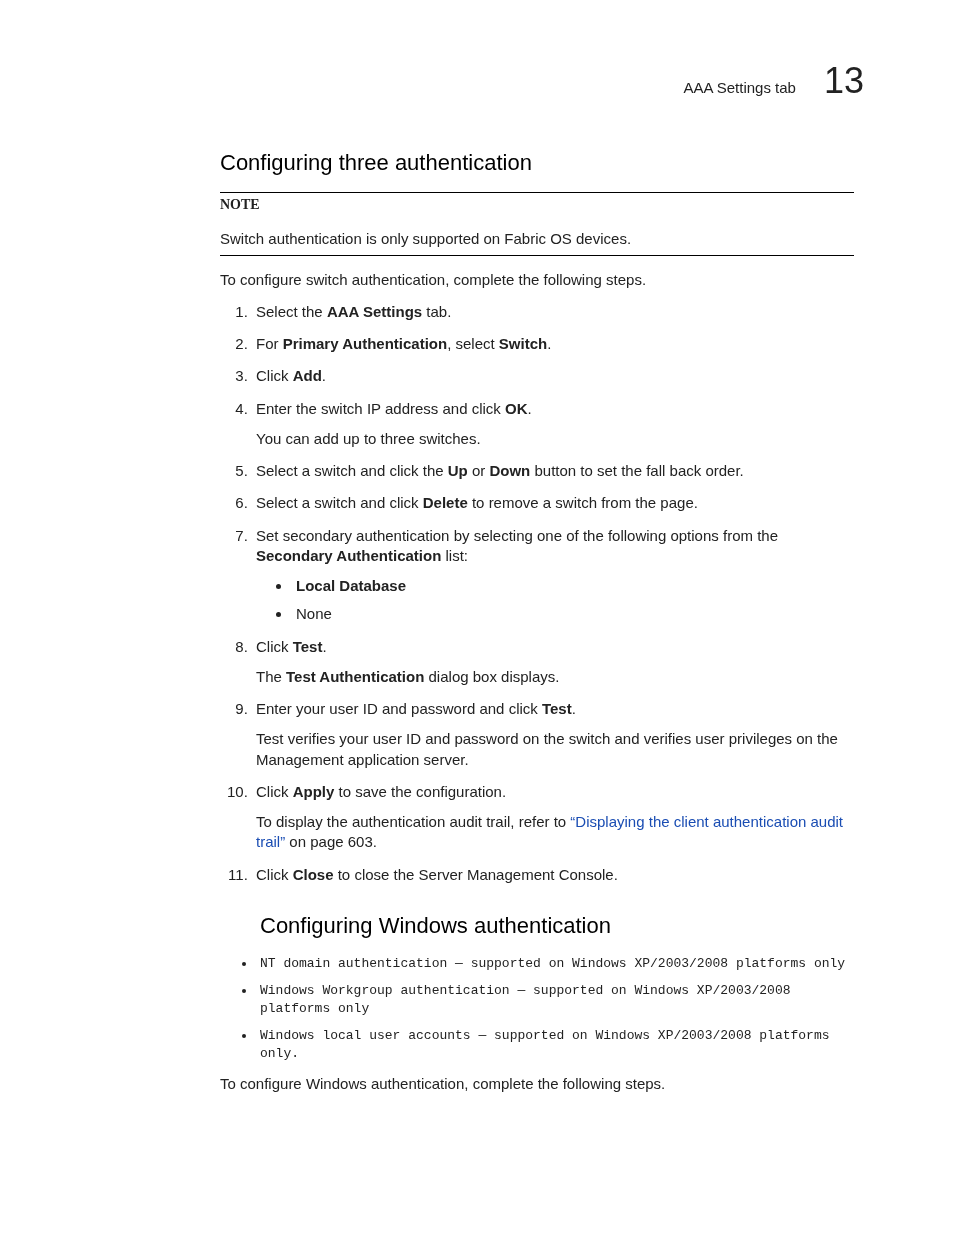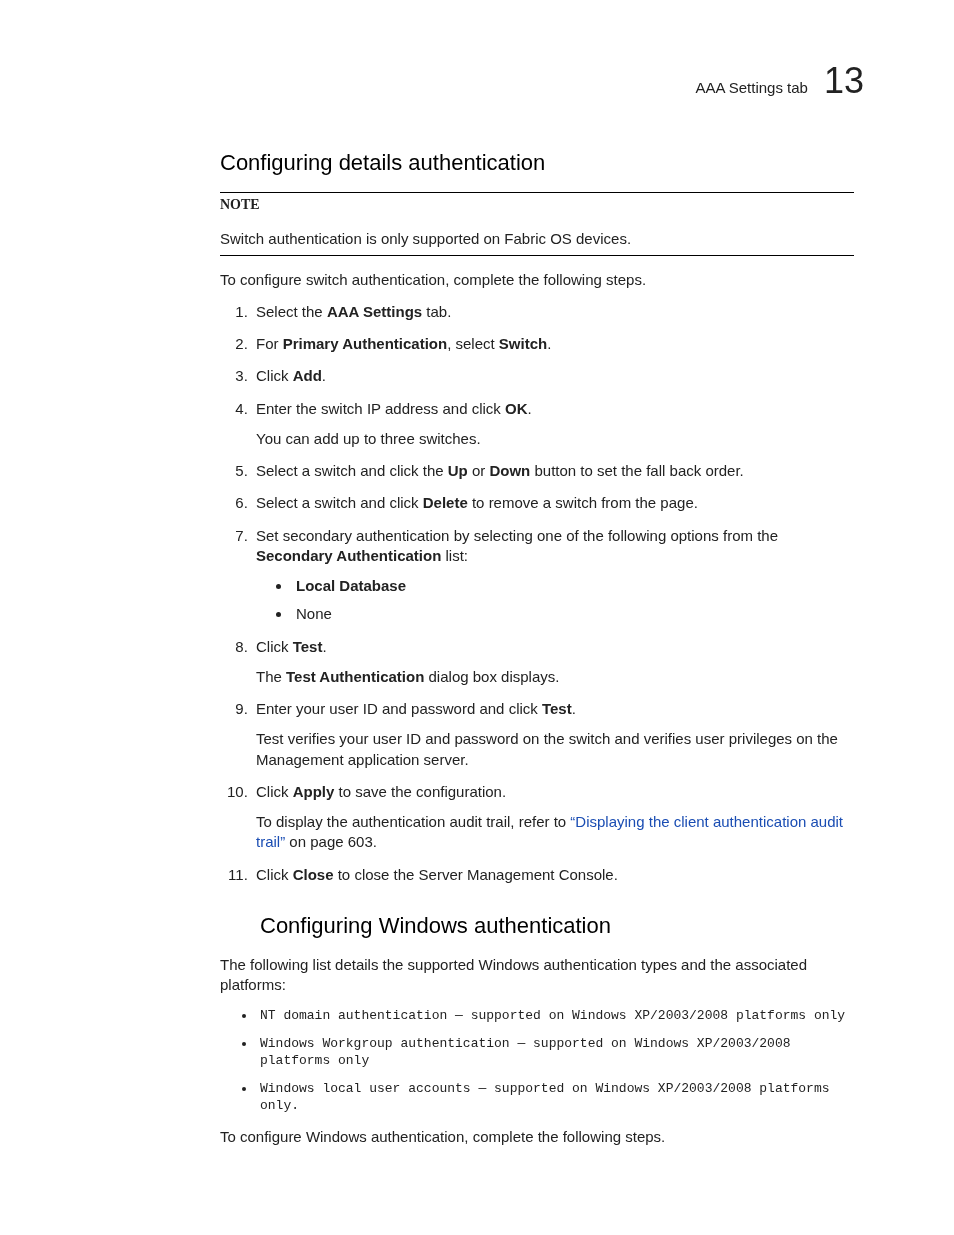--- a/index.html
+++ b/index.html
@@ -12,21 +12,21 @@
   .page {
     width: 954px;
     min-height: 1235px;
     box-sizing: border-box;
     padding: 60px 90px 60px 120px;
   }
   .header {
     display: flex;
     justify-content: flex-end;
     align-items: baseline;
-    gap: 16px;
+    gap: 28px;
     margin-bottom: 48px;
   }
   .header-label {
     font-size: 15px;
   }
   .header-chapter {
     font-size: 36px;
     font-weight: 400;
     font-family: Arial, Helvetica, sans-serif;
   }
@@ -111,21 +111,21 @@
 
 <div class="page">
 
   <div class="header">
     <span class="header-label">AAA Settings tab</span>
     <span class="header-chapter">13</span>
   </div>
 
   <div class="content">
 
-    <h2 class="section-title">Configuring details authentication</h2>
+    <h2 class="section-title">Configuring three authentication</h2>
 
 
     <div class="note-block">
       <div class="note-label">NOTE</div>
       <div class="note-text">Switch authentication is only supported on Fabric OS devices.</div>
     </div>
 
     <p>To configure switch authentication, complete the following steps.</p>
 
     <ol class="steps">
@@ -172,21 +172,20 @@
         </p>
       </li>
       <li>
         <span>Click </span><b>Close</b><span> to close the Server Management Console.</span>
       </li>
     </ol>
 
     <h2 class="section-title" style="margin-top:28px;margin-left:40px;">Configuring Windows authentication</h2>
 
 
-    <p>The following list details the supported Windows authentication types and the associated platforms:</p>
 
     <ul class="top-bullets">
       <li>NT domain authentication — supported on Windows XP/2003/2008 platforms only</li>
       <li>Windows Workgroup authentication — supported on Windows XP/2003/2008 platforms only</li>
       <li>Windows local user accounts — supported on Windows XP/2003/2008 platforms only.</li>
     </ul>
 
     <p>To configure Windows authentication, complete the following steps.</p>
 
   </div>

